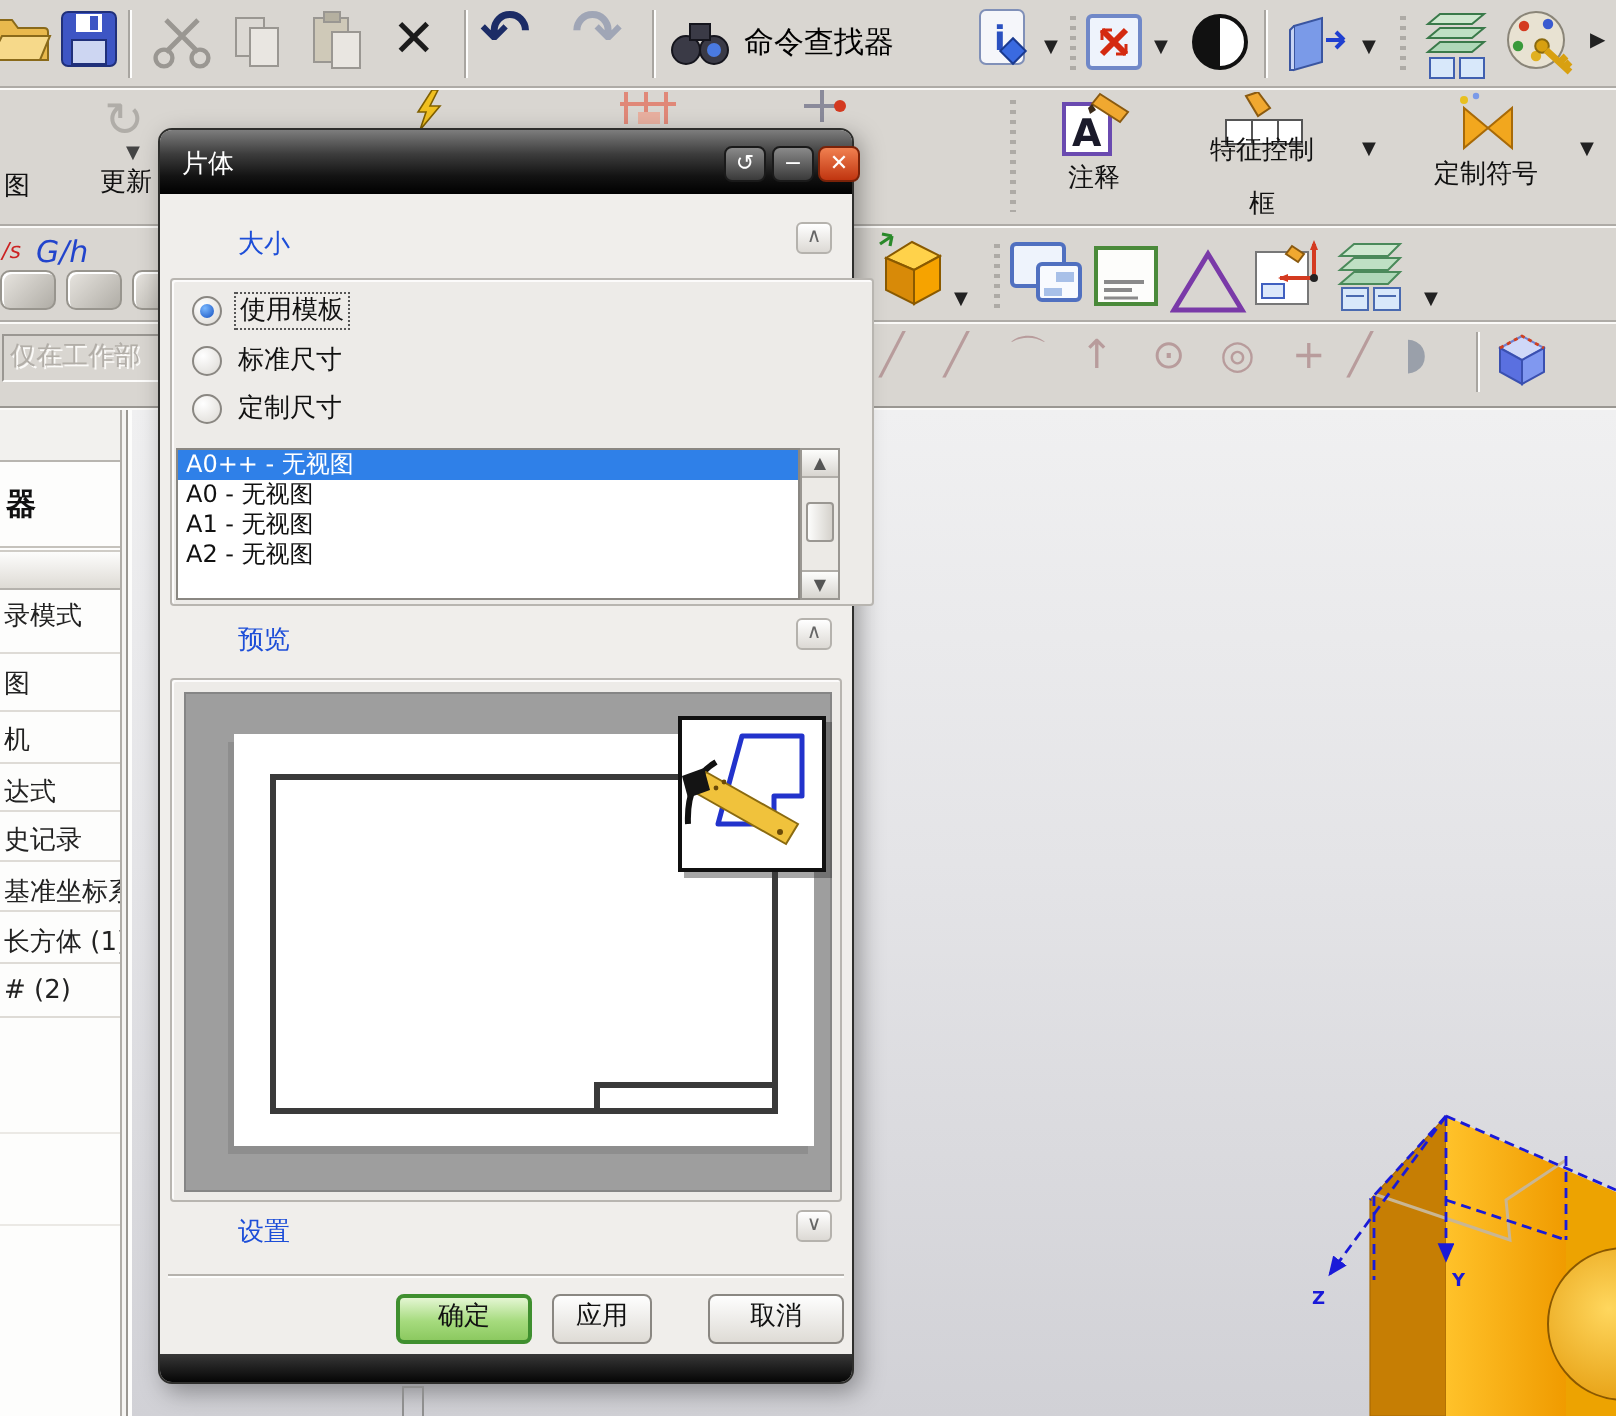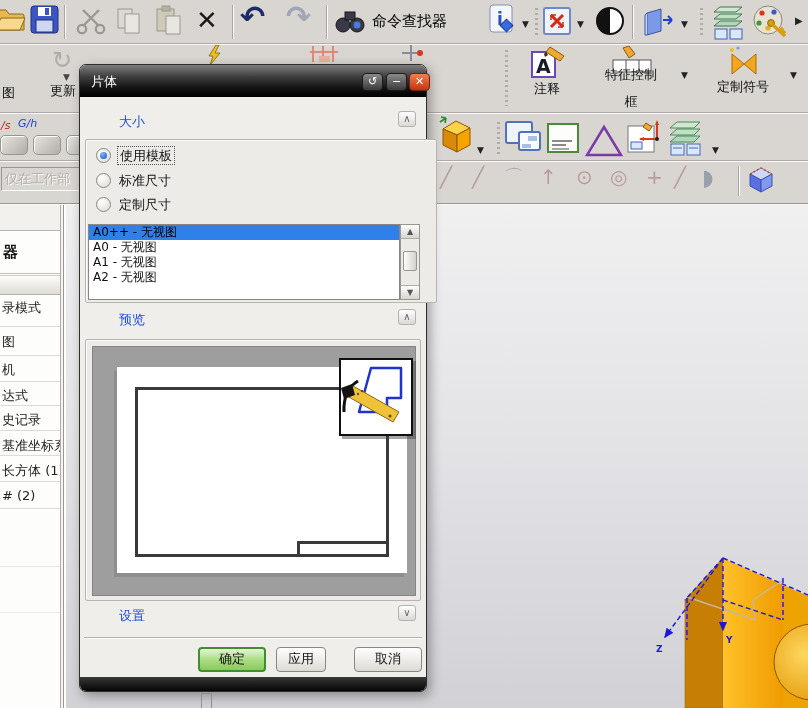--- a/index.html
+++ b/index.html
@@ -42,21 +42,21 @@
           border-radius: 3px; color: #666; font-size: 10px; text-align: center; line-height: 14px; }
   .inset { background: #edebe8; border: 1px solid #b8b5b0; border-radius: 2px; box-shadow: inset 1px 1px 0 rgba(255,255,255,.8); }
   .radio { width: 15px; height: 15px; border: 1px solid #8a8782; border-radius: 50%;
            background: radial-gradient(circle at 35% 30%,#fff,#dcd9d4); }
   .radio.sel::after { content: ""; position: absolute; left: 3px; top: 3px; width: 7px; height: 7px;
            border-radius: 50%; background: radial-gradient(circle at 35% 30%,#7ab8ff,#1450c0); }
   .rlabel { font-size: 13px; color: #111; line-height: 17px; white-space: nowrap; }
   .rlabel.focus { border: 1px dotted #555; padding: 0 2px; }
   .listbox { background: #fff; border: 1px solid #8a8782; overflow: hidden; }
   .litem { height: 15px; line-height: 15px; font-size: 12px; padding-left: 4px; color: #111; white-space: nowrap; }
-  .litem.sel { background: #2f80e8; color: #000000; }
+  .litem.sel { background: #2f80e8; color: #ffffff; }
   .sbar { background: #eceae6; border: 1px solid #9a9792; }
   .sbtn { height: 14px; font-size: 8px; color: #555; text-align: center; line-height: 13px;
           background: linear-gradient(#fdfdfc,#d8d5d0); }
   .sthumb { background: linear-gradient(90deg,#fdfdfc,#d5d2cc); border: 1px solid #9a9792; border-radius: 2px; }
   .btn { height: 25px; border: 1px solid #8a8782; border-radius: 4px; font-size: 13px; text-align: center;
          line-height: 22px; color: #111; background: linear-gradient(#fefefe,#dedbd5); }
   .btn.ok { background: linear-gradient(#e4f6d3,#a6db7e 55%,#8cc960); border: 2px solid #3f8f2f; line-height: 20px; }
   .groove { border-top: 1px solid #b5b2ad; border-bottom: 1px solid #fdfdfc; height: 2px; }
   #dlg-bottom { left: 0; top: 612px; width: 346px; height: 14px; border-radius: 0 0 6px 6px;
          background: linear-gradient(#383838,#050505); }
@@ -212,21 +212,21 @@
       <polygon points="29,8 29,28 17,18" fill="#f2a71e" stroke="#a86a08"></polygon>
     </svg>
     <div class="abs tblabel" style="left:0;top:32px;width:90px;text-align:center">定制符号</div>
   </div>
   <div class="abs caret" style="left:790px;top:71px">▼</div>
 
   <div class="abs hline-d" style="left:0;top:112px;width:808px"></div>
   <div class="abs hline-l" style="left:0;top:113px;width:808px"></div>
 
   <div class="abs" style="left:1px;top:119px;font-size:11px;font-style:italic;color:#cc2222">/s</div>
-  <div class="abs" style="left:18px;top:117px;font-size:11px;font-style:italic;color:#2244cc">G/h</div>
+  <div class="abs" style="left:18px;top:117px;font-size:15px;font-style:italic;color:#2244cc">G/h</div>
   <div class="abs blob" style="left:0;top:135px"></div>
   <div class="abs blob" style="left:33px;top:135px"></div>
   <div class="abs blob" style="left:66px;top:135px"></div>
 
   <svg class="abs" style="left:437px;top:116px" width="38" height="40">
     <polygon points="6,13 19,5 33,12 20,19" fill="#ffd24a" stroke="#8a5a00"></polygon>
     <polygon points="6,13 20,19 20,36 6,29" fill="#d88a08" stroke="#8a5a00"></polygon>
     <polygon points="33,12 33,29 20,36 20,19" fill="#f6a300" stroke="#8a5a00"></polygon>
     <path d="M3 6 l6 -4 m0 0 l-5 -1 m5 1 l-1 5" stroke="#2a8a2a" stroke-width="1.6" fill="none"></path>
   </svg>

